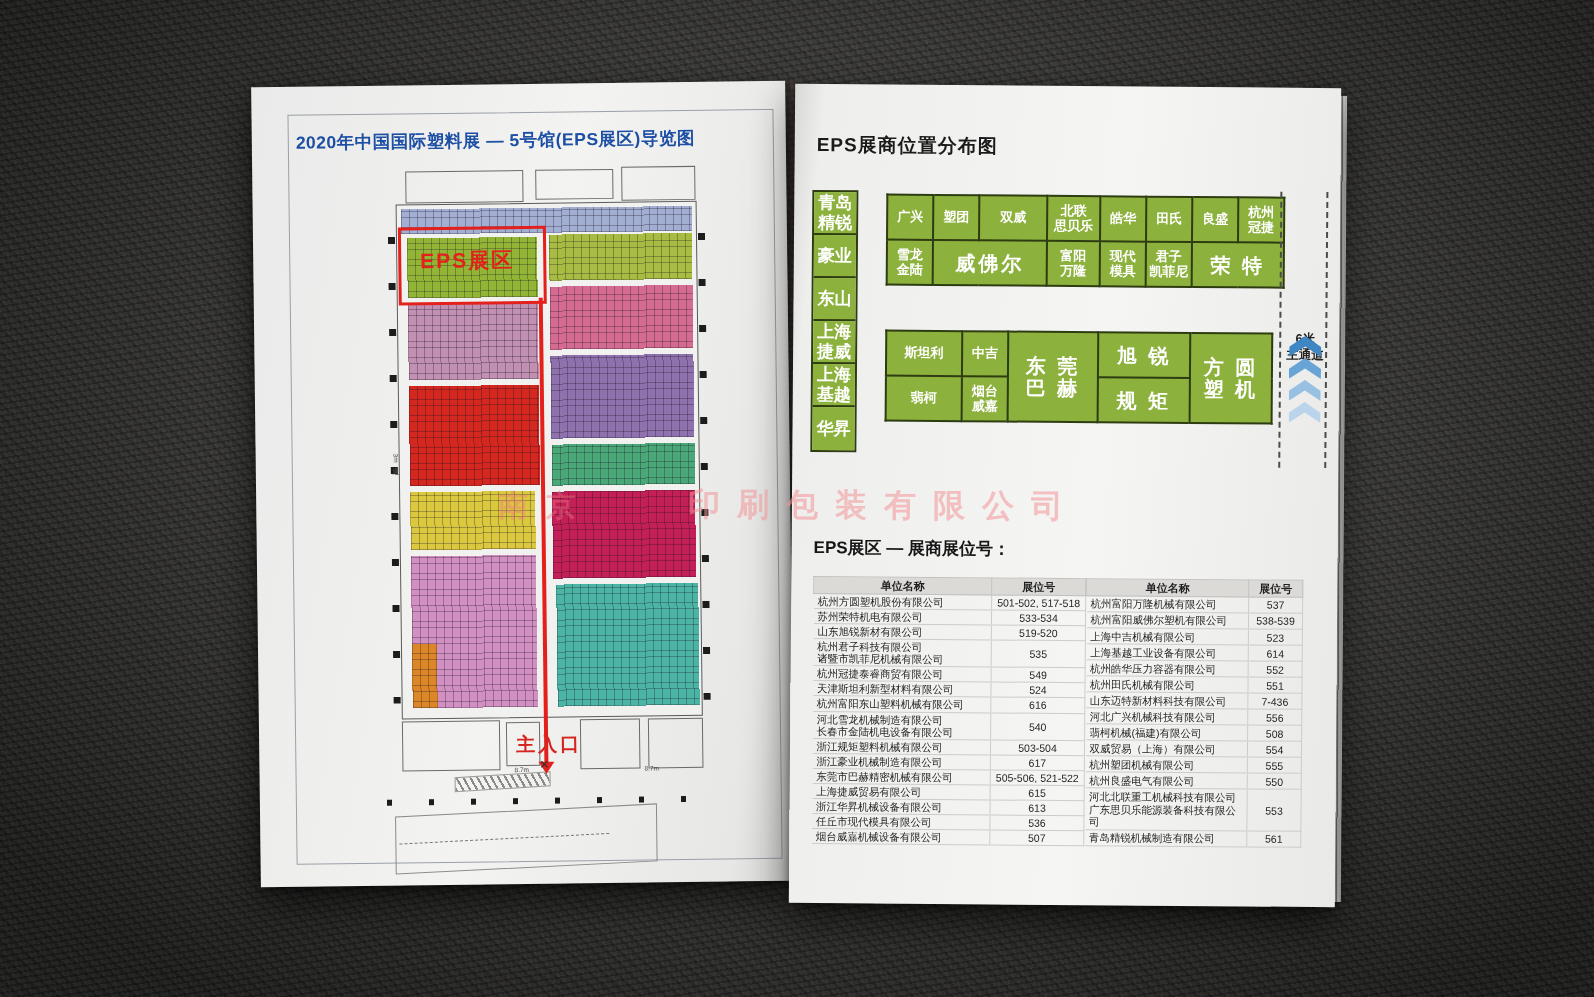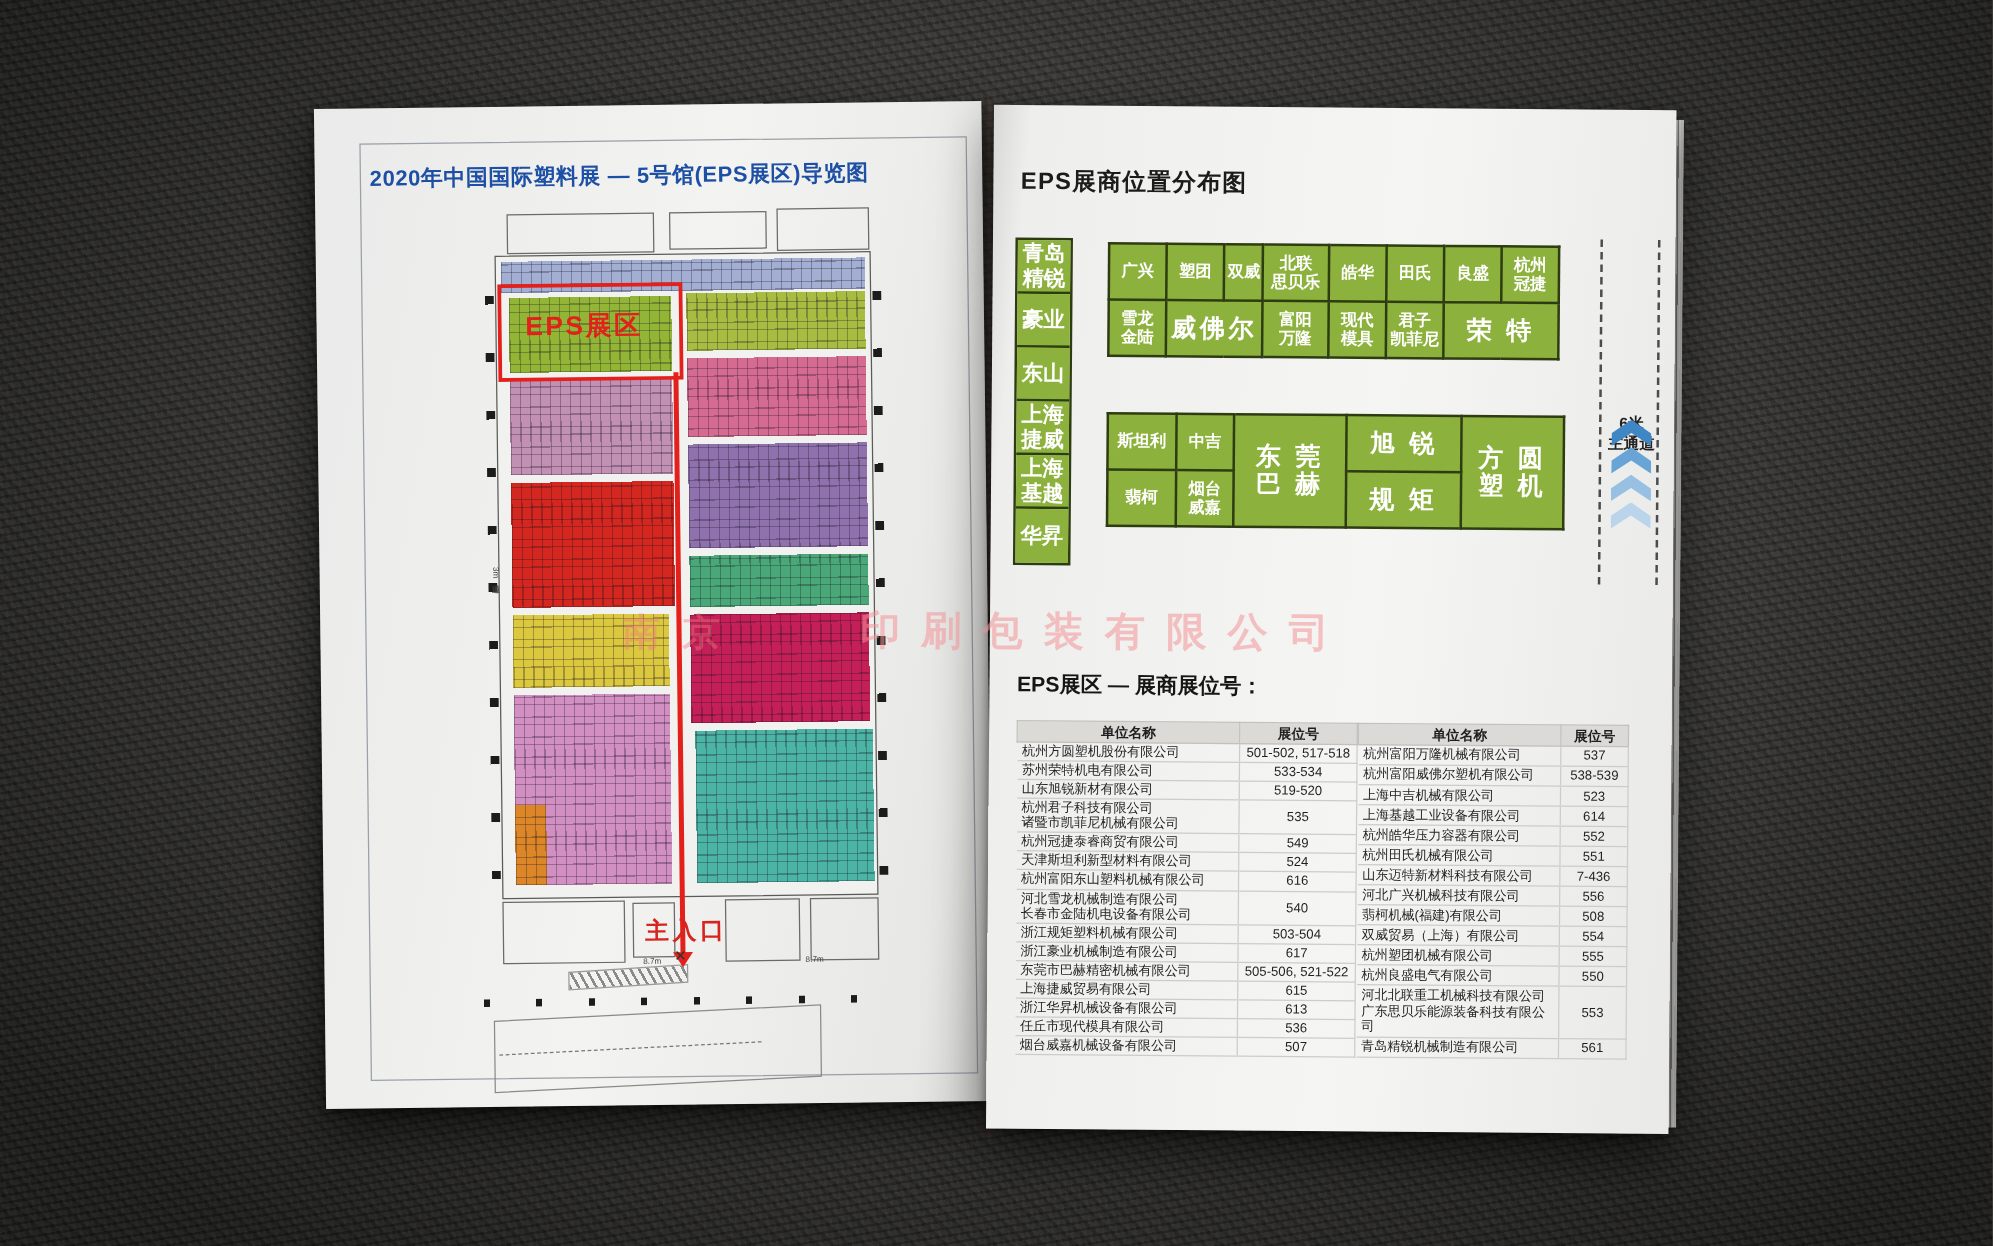--- a/index.html
+++ b/index.html
@@ -151,21 +151,21 @@
         <div class="bcell">上海
 基越</div>
         <div class="bcell">华昇</div>
       </div>
     <div id="grid-top">
         <table class="ggrid">
           <tbody>
             <tr>
               <td style="width: 46px;">广兴</td>
               <td style="width: 46px;">塑团</td>
-              <td style="width: 31px; text-align: right;">双威</td>
+              <td style="width: 68px;">双威</td>
               <td style="width: 53px;">北联
 思贝乐</td>
               <td style="width: 46px;">皓华</td>
               <td style="width: 46px;">田氏</td>
               <td style="width: 46px;">良盛</td>
               <td style="width: 46px;">杭州
 冠捷</td>
             </tr>
             <tr>
               <td>雪龙
@@ -179,21 +179,21 @@
 凯菲尼</td>
               <td colspan="2" class="big">荣 特</td>
             </tr>
           </tbody>
         </table>
       </div>
     <div id="grid-bottom">
         <table class="ggrid">
           <tbody>
             <tr>
-              <td style="width: 55px;">斯坦利</td>
+              <td style="width: 76px;">斯坦利</td>
               <td style="width: 46px;">中吉</td>
               <td rowspan="2" class="big" style="width: 90px;">东 莞
 巴 赫</td>
               <td class="big" style="width: 92px;">旭 锐</td>
               <td rowspan="2" class="big" style="width: 82px;">方 圆
 塑 机</td>
             </tr>
             <tr>
               <td>翡柯</td>
               <td>烟台

